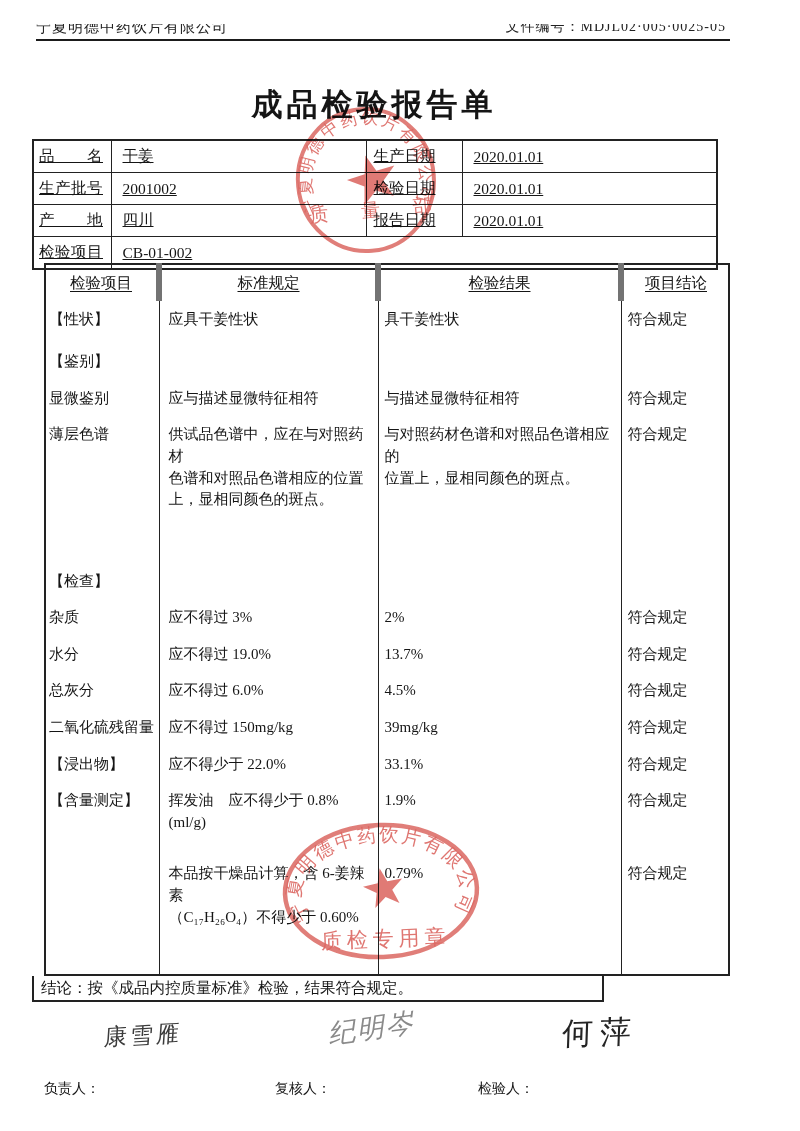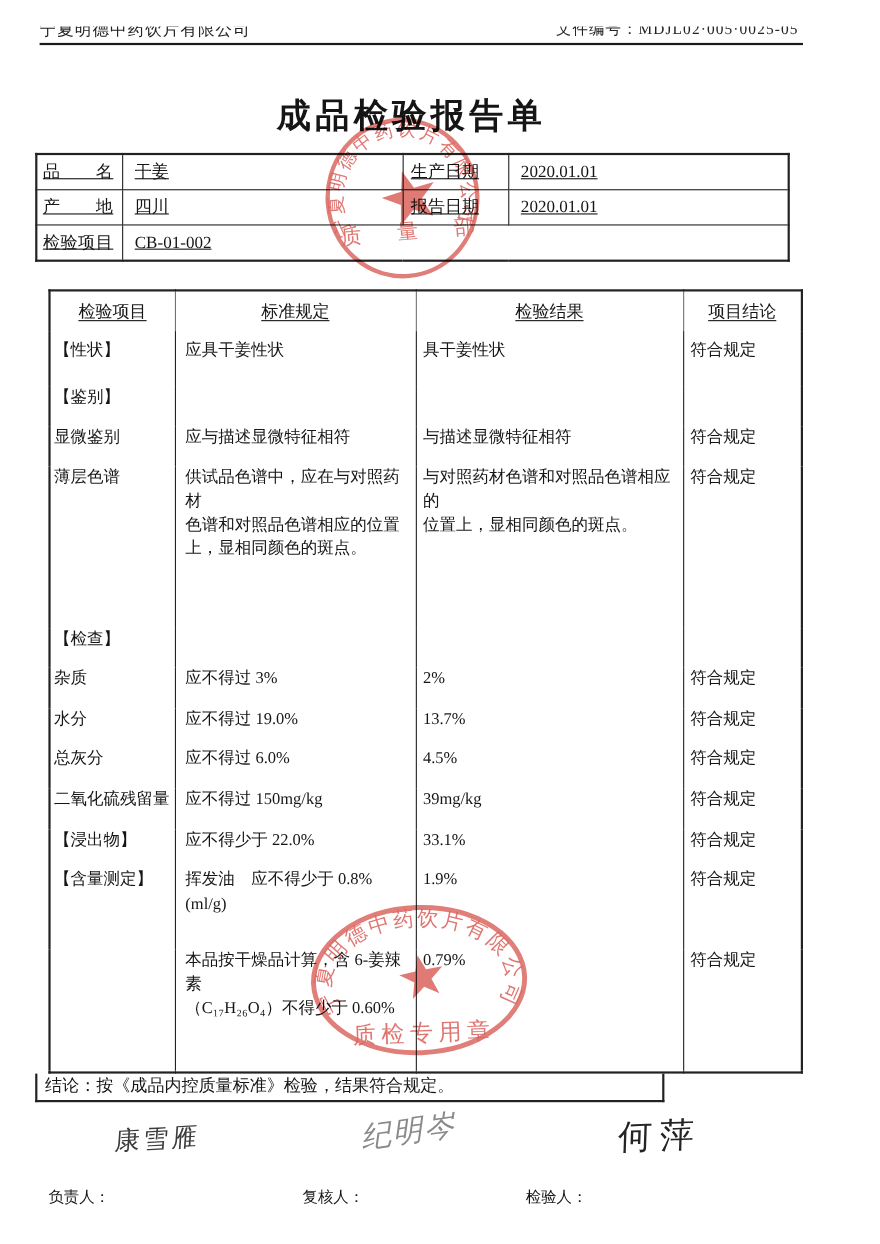--- a/index.html
+++ b/index.html
@@ -23,21 +23,21 @@
   
   table { border-collapse:collapse; table-layout:fixed; }
   .info-table { position:absolute; left:32px; top:139px; width:684px; border:2px solid #222;text-decoration:underline; }
   .info-table td { border:1px solid #222; height:29px; font-size:15.5px; vertical-align:middle; }
   .info-table td.lbl { padding:0 4px 0 5px; letter-spacing:0.5px; }
   .info-table td.val { padding-left:11px; }
   .info-table td.dlbl{ padding-left:7px; }
 
   
   .insp-table { position:absolute; left:44px; top:263px; width:684px; height:713px; border:2px solid #222; }
-  .insp-table th { border-left:1px solid #737373; font-size:15.5px; font-weight:normal;
+  .insp-table th { border-left:6px solid #737373; font-size:15.5px; font-weight:normal;
                    height:34px; vertical-align:middle; text-align:center;
                    text-decoration:underline; text-underline-offset:3px; }
   .insp-table td { border-left:1px solid #222; font-size:15px; line-height:21.6px;
                    vertical-align:top; padding:0; }
   .insp-table th:first-child, .insp-table td:first-child { border-left:none; }
   .insp-table tbody tr.first-row td { padding-top:8px; }
   .c-item { padding-left:3px !important;margin-left:28px; }
   .c-std  { padding-left:9px !important; padding-right:5px !important; white-space:pre-line; }
   .c-res  { padding-left:6px !important; padding-right:5px !important; white-space:pre-line; }
   .c-con  { padding-left:6px !important; }
@@ -88,20 +88,26 @@
         <col style="width:78px">
         <col style="width:255px">
         <col style="width:96px">
         <col style="width:255px">
       </colgroup>
     <tbody>
       <tr>
           <td class="lbl">品　　名</td>
           <td class="val">干姜</td>
           <td class="dlbl">生产日期</td>
+          <td class="val">2020.01.01</td>
+        </tr>
+        <tr>
+          <td class="lbl">生产批号</td>
+          <td class="val">2001002</td>
+          <td class="dlbl">检验日期</td>
           <td class="val">2020.01.01</td>
         </tr>
         <tr>
           <td class="lbl">产　　地</td>
           <td class="val">四川</td>
           <td class="dlbl">报告日期</td>
           <td class="val">2020.01.01</td>
         </tr>
       <tr>
         <td class="lbl">检验项目</td>

